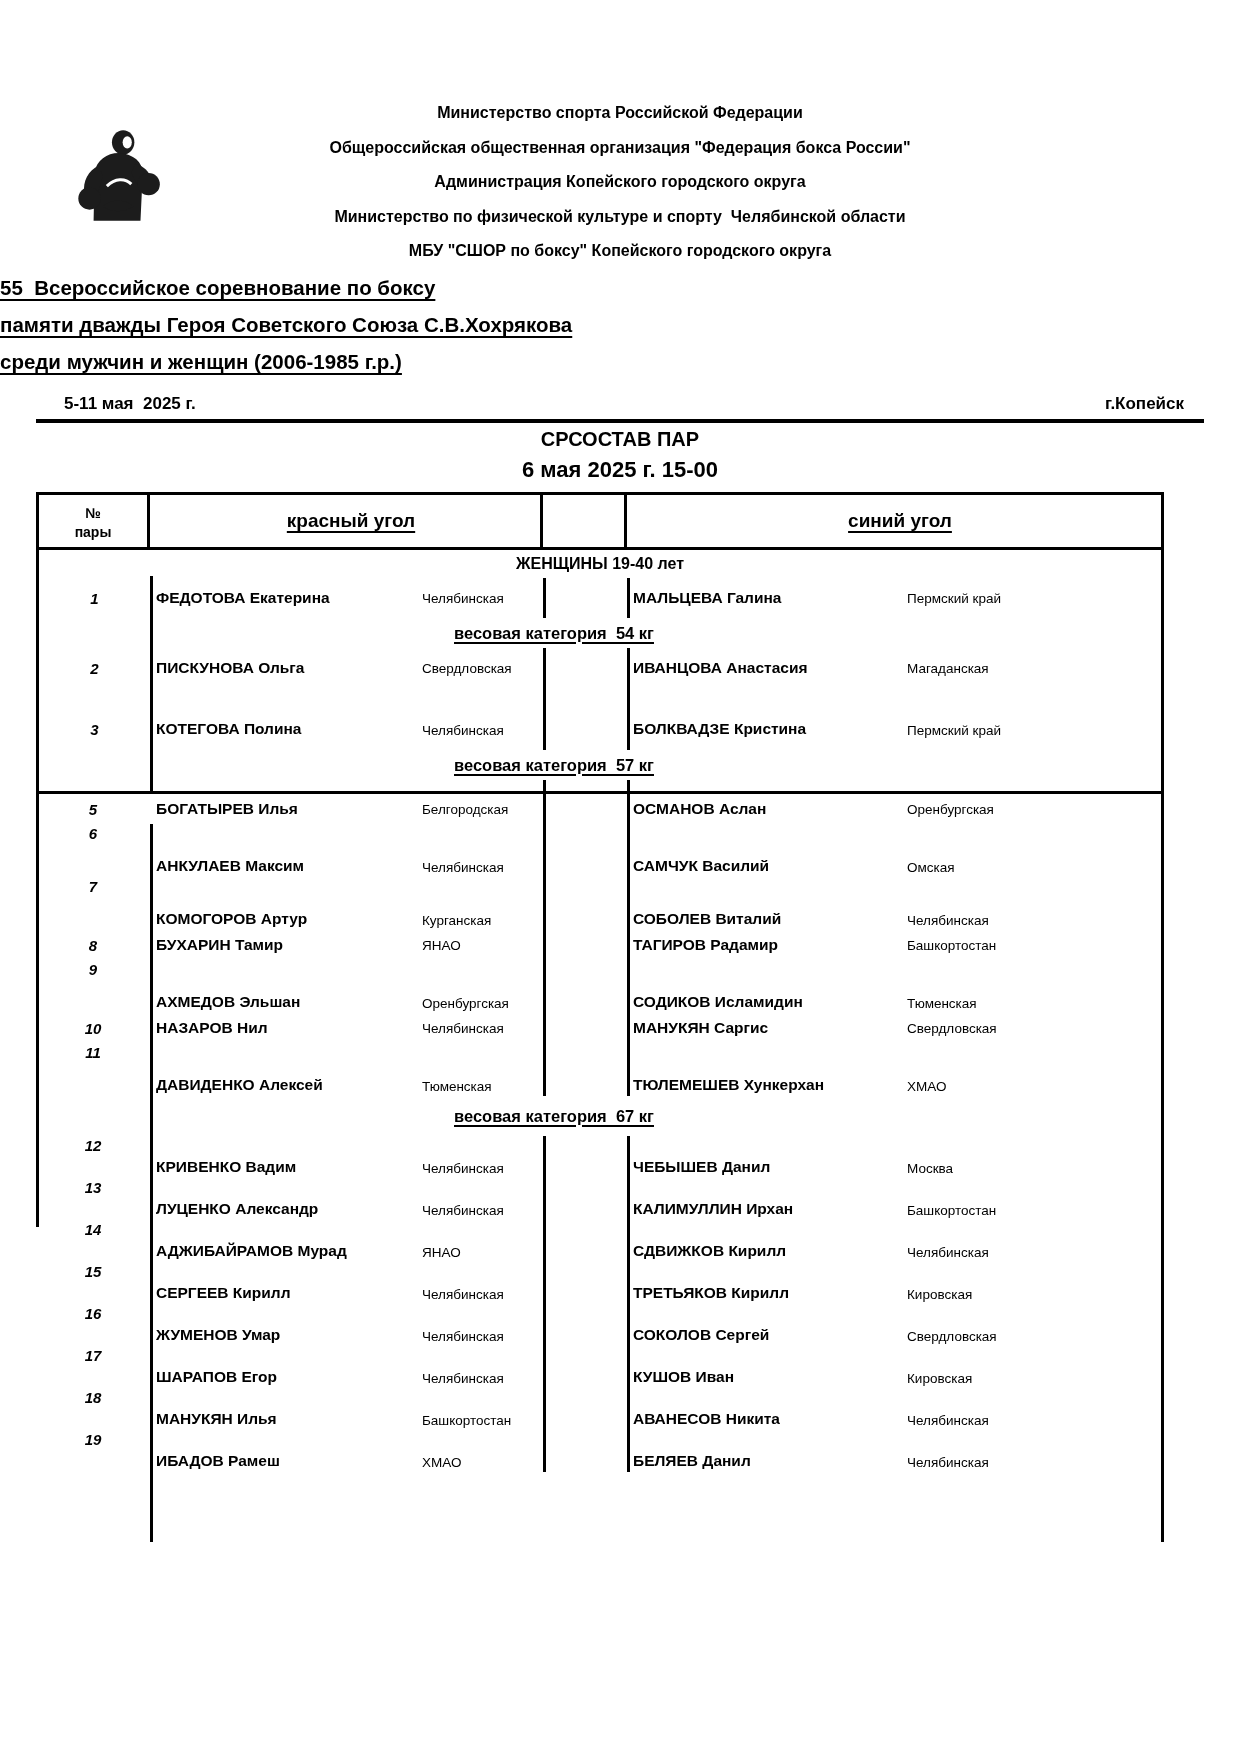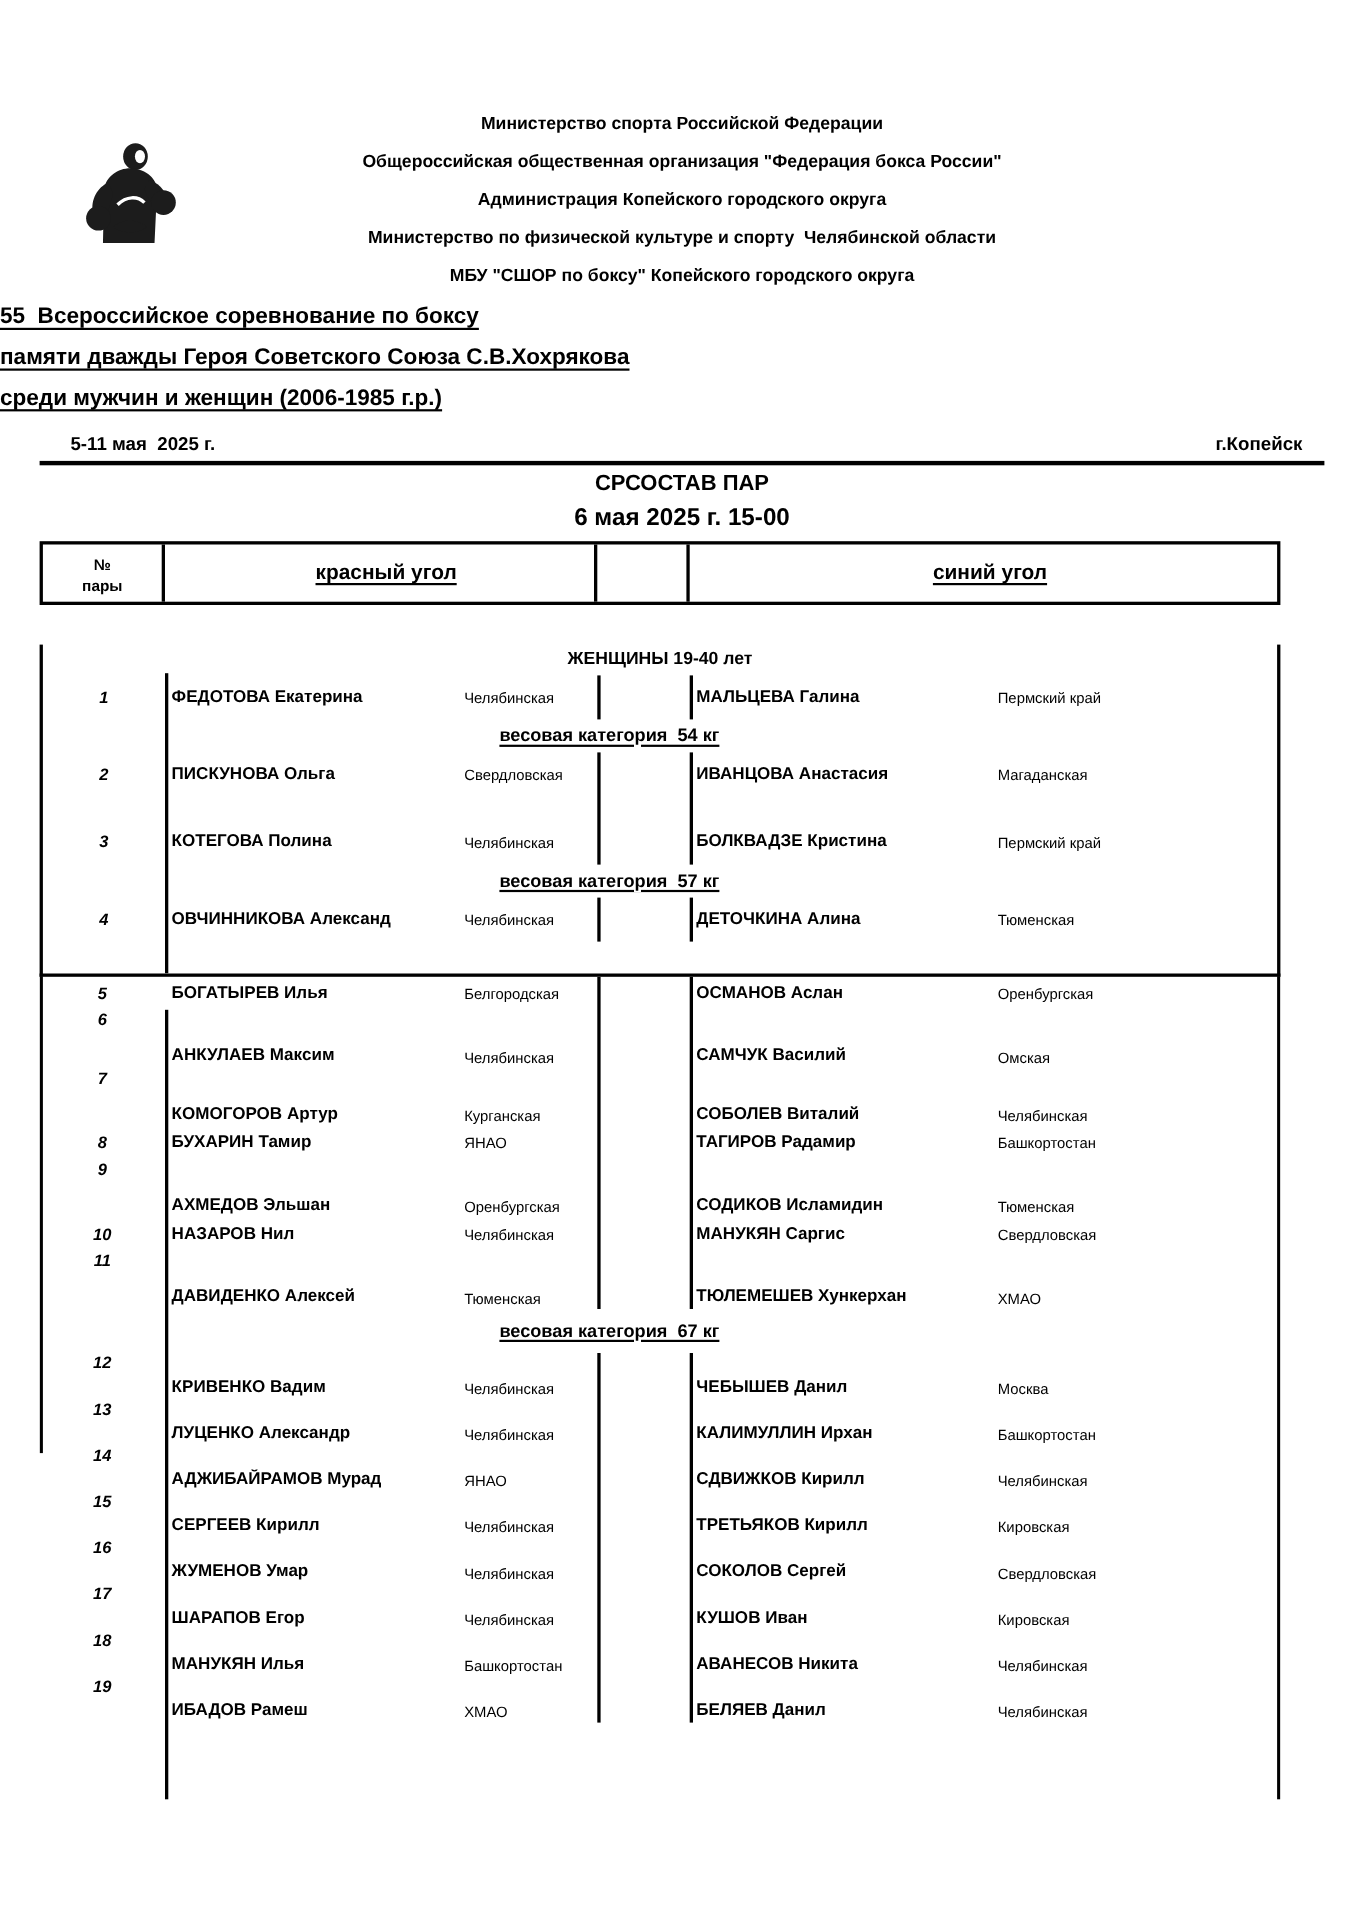--- a/index.html
+++ b/index.html
@@ -26,21 +26,21 @@
   .table{position:absolute;left:36px;top:492px;width:1128px;}
   .thead{display:grid;grid-template-columns:111px 393px 84px auto;height:58px;
     border:3px solid #000;box-sizing:border-box;}
   .th{display:flex;align-items:center;justify-content:center;border-right:3px solid #000;}
   .th:last-child{border-right:none;}
   .th-no{flex-direction:column;font-size:14px;font-weight:bold;line-height:19px;padding-top:3px;}
   .th-corner{font-size:19px;font-weight:bold;padding-left:12px;}
   .th-corner span{text-decoration:underline;text-decoration-thickness:2px;text-underline-offset:4px;white-space:pre;}
   
   .section{position:relative;box-sizing:border-box;overflow:hidden;}
-  .sec-0{height:302px;border:3px solid #000;border-top:none;margin-top:36px;}
+  .sec-0{height:244px;border:3px solid #000;border-top:none;}
   .sec-1{height:748px;}
   .sec-1::before{content:"";position:absolute;left:0;top:0;width:3px;height:433px;background:#000;}
   .sec-1::after{content:"";position:absolute;right:0;top:0;width:3px;height:100%;background:#000;}
   .numline{position:absolute;width:2.5px;background:#000;bottom:0;}
   .sec-0 .numline{left:111px;top:26px;}
   .sec-1 .numline{left:114px;top:30px;}
   .sec-title{display:flex;align-items:center;justify-content:center;font-weight:bold;font-size:16px;white-space:pre;}
   .sec-0 .sec-title{height:28px;}
   .sec-1 .sec-title{height:30px;}
   

